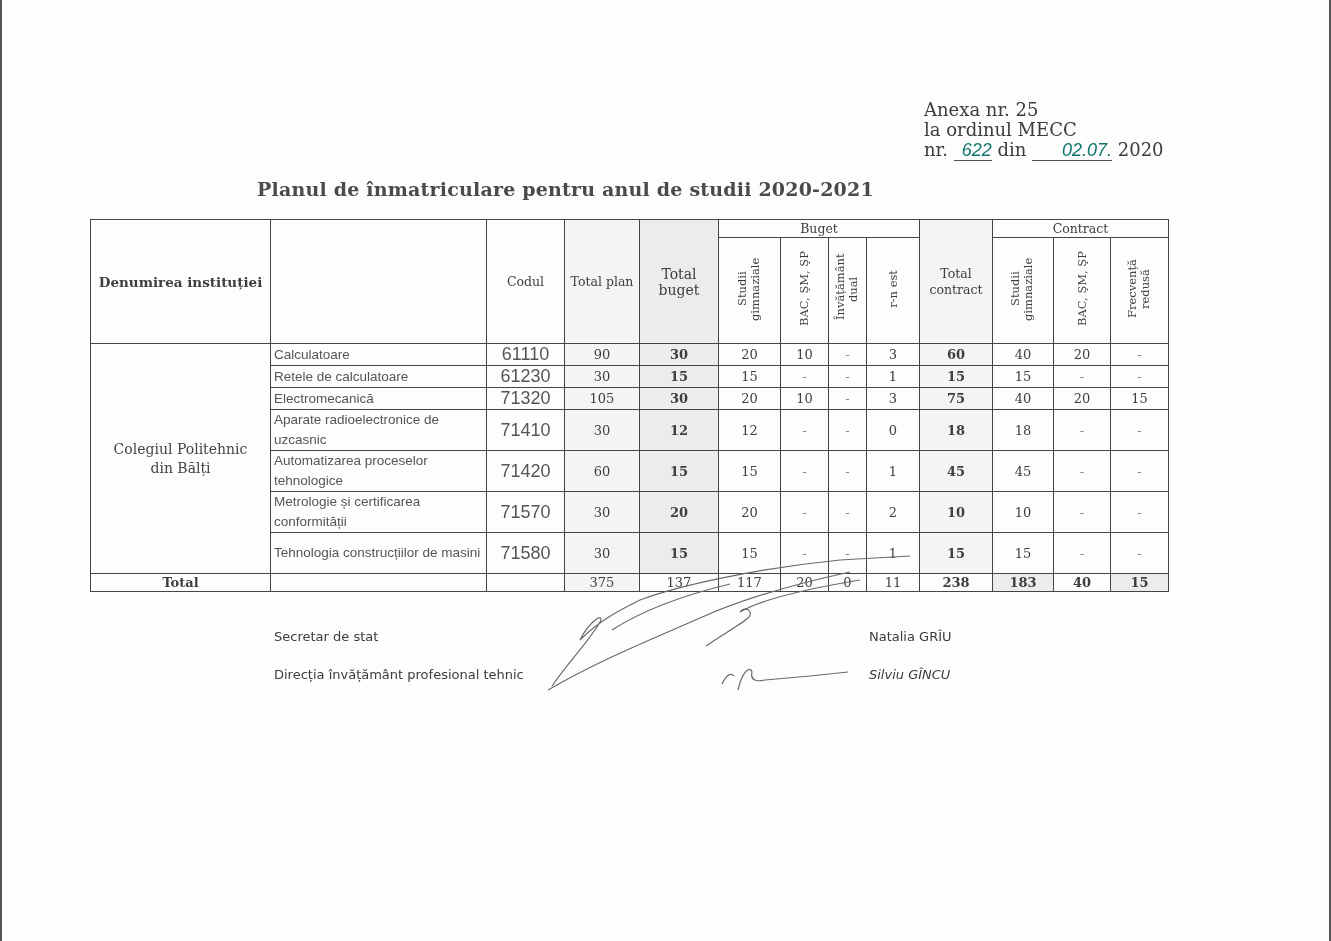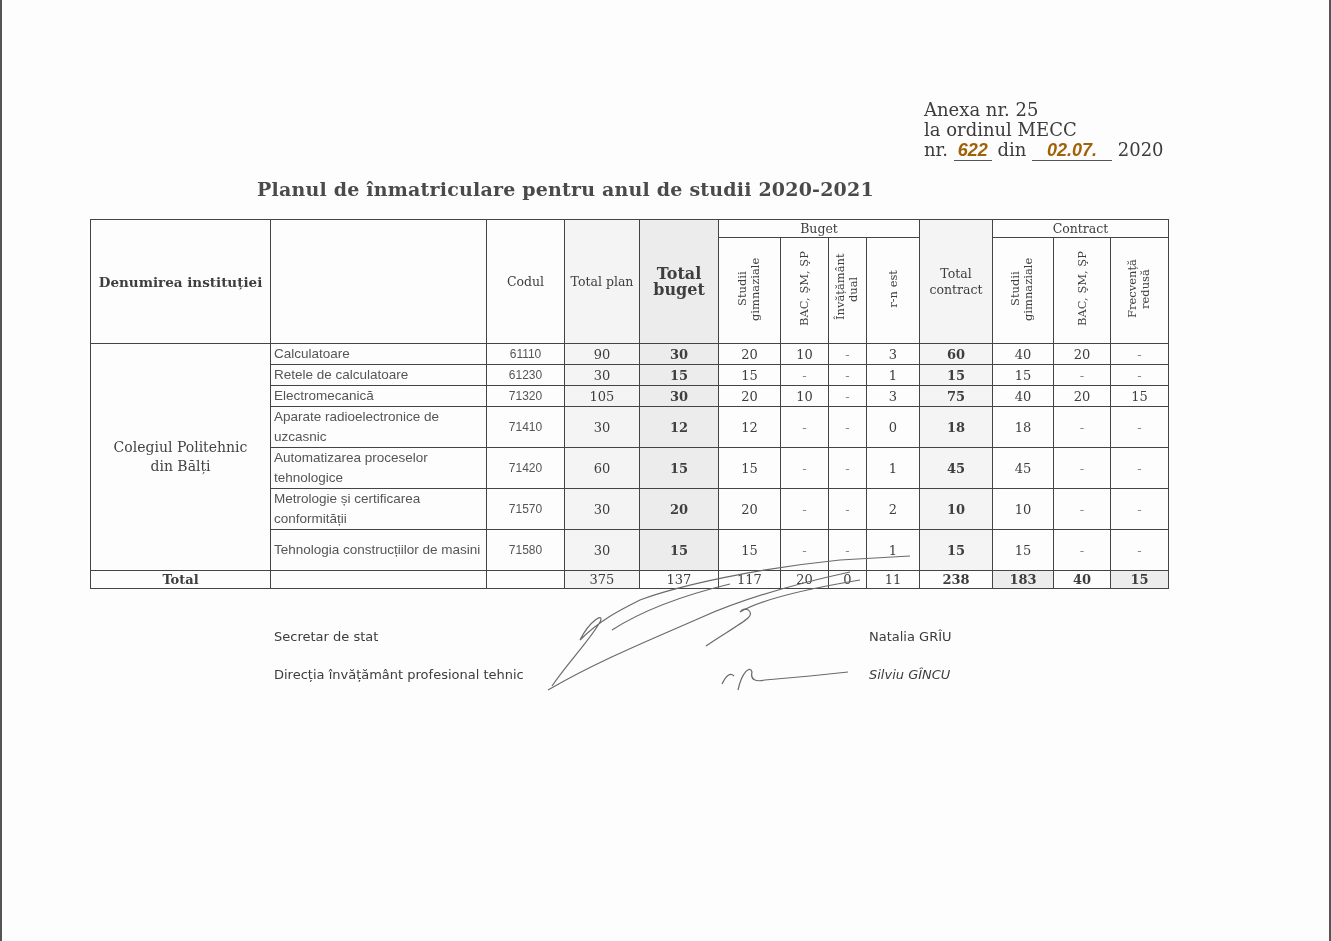--- a/index.html
+++ b/index.html
@@ -6,42 +6,42 @@
     body {
       width: 1331px; height: 941px; position: relative; overflow: hidden;
       background: #fdfdfd;
       font-family: "DejaVu Serif", "Liberation Serif", serif;
       color: #3a3a3a;
     }
     .frame-left { position: absolute; left: 0; top: 0; width: 2px; height: 941px; background: #555; }
     .frame-right { position: absolute; right: 0; top: 0; width: 2px; height: 941px; background: #555; }
 
     .annex { position: absolute; left: 924px; top: 100px; font-size: 18px; line-height: 20px; color: #3c3c3c; }
-    .annex .hw { display: inline-block; border-bottom: 1px solid #555; text-align: center; font-style: italic; color: #a16207; font-family: "Liberation Sans", sans-serif; font-weight: bold; }
+    .annex .hw { display: inline-block; border-bottom: 1px solid #555; text-align: right; font-style: italic; color: #0f766e; font-family: "Liberation Sans", sans-serif; }
     .annex .hw.nr { width: 38px; }
     .annex .hw.dt { width: 80px; }
 
     .title { position: absolute; left: 0; width: 1331px; top: 178px; text-align: center; font-size: 19px; font-weight: bold; color: #4a4a4a; letter-spacing: 0.2px; }
     .title span { margin-left: -200px; }
 
     table.plan {
       position: absolute; left: 90px; top: 219px;
       border-collapse: collapse; table-layout: fixed;
       font-size: 13px; color: #3e3e3e;
     }
     table.plan td, table.plan th {
       border: 1px solid #444; padding: 0 3px; text-align: center; vertical-align: middle;
       font-weight: normal; overflow: hidden;
     }
     table.plan th { font-size: 12.5px; line-height: 16px; }
     .bold { font-weight: bold !important; }
     .shade { background: #ececec; }
     .shade-light { background: #f4f4f4; }
     .spec { text-align: left !important; font-family: "Liberation Sans", sans-serif; font-size: 13.5px; color: #555; line-height: 20px; padding-left: 3px !important; }
-    .code { font-family: "Liberation Sans", sans-serif; font-size: 12px; color: #555; }
+    .code { font-family: "Liberation Sans", sans-serif; font-size: 18px; color: #555; }
     .vert { writing-mode: vertical-rl; transform: rotate(180deg); display: inline-block; font-size: 11.5px; line-height: 13px; white-space: nowrap; }
     .inst { font-weight: bold; font-size: 14px; line-height: 19px; color: #444; }
     .num { font-size: 13px; }
     .dash { color: #888; }
 
     .sig { position: absolute; font-size: 13px; color: #3c3c3c; font-family: "DejaVu Sans", "Liberation Sans", sans-serif; }
     .sig-label-1 { left: 274px; top: 629px; }
     .sig-label-2 { left: 274px; top: 667px; }
     .sig-name-1 { left: 869px; top: 629px; }
     .sig-name-2 { left: 869px; top: 667px; font-style: italic; }
@@ -82,21 +82,21 @@
       <col style="width:61px">
       <col style="width:57px">
       <col style="width:58px">
   </colgroup>
   <tbody>
       <tr style="height:18px">
     <th rowspan="2" class="bold" style="font-size:13.5px;">Denumirea instituției</th>
     <th rowspan="2"></th>
     <th rowspan="2">Codul</th>
     <th rowspan="2" class="shade-light"><span>Total plan</span></th>
-    <th rowspan="2" class="shade" style="font-size:16px;font-weight:bold;"><span>Total buget</span></th>
+    <th rowspan="2" class="shade" style="font-size:14px;"><span>Total buget</span></th>
     <th colspan="4">Buget</th>
     <th rowspan="2" class="shade-light"><span>Total contract</span></th>
     <th colspan="3">Contract</th>
   </tr>
   <tr style="height:106px">
     <th><span class="vert" style="white-space:normal;height:70px;width:28px;">Studii gimnaziale</span></th>
     <th><span class="vert">BAC, ŞM, ŞP</span></th>
     <th><span class="vert" style="white-space:normal;height:62px;width:28px;">Învățământ dual</span></th>
     <th><span class="vert">r-n est</span></th>
     <th><span class="vert" style="white-space:normal;height:70px;width:28px;">Studii gimnaziale</span></th>

